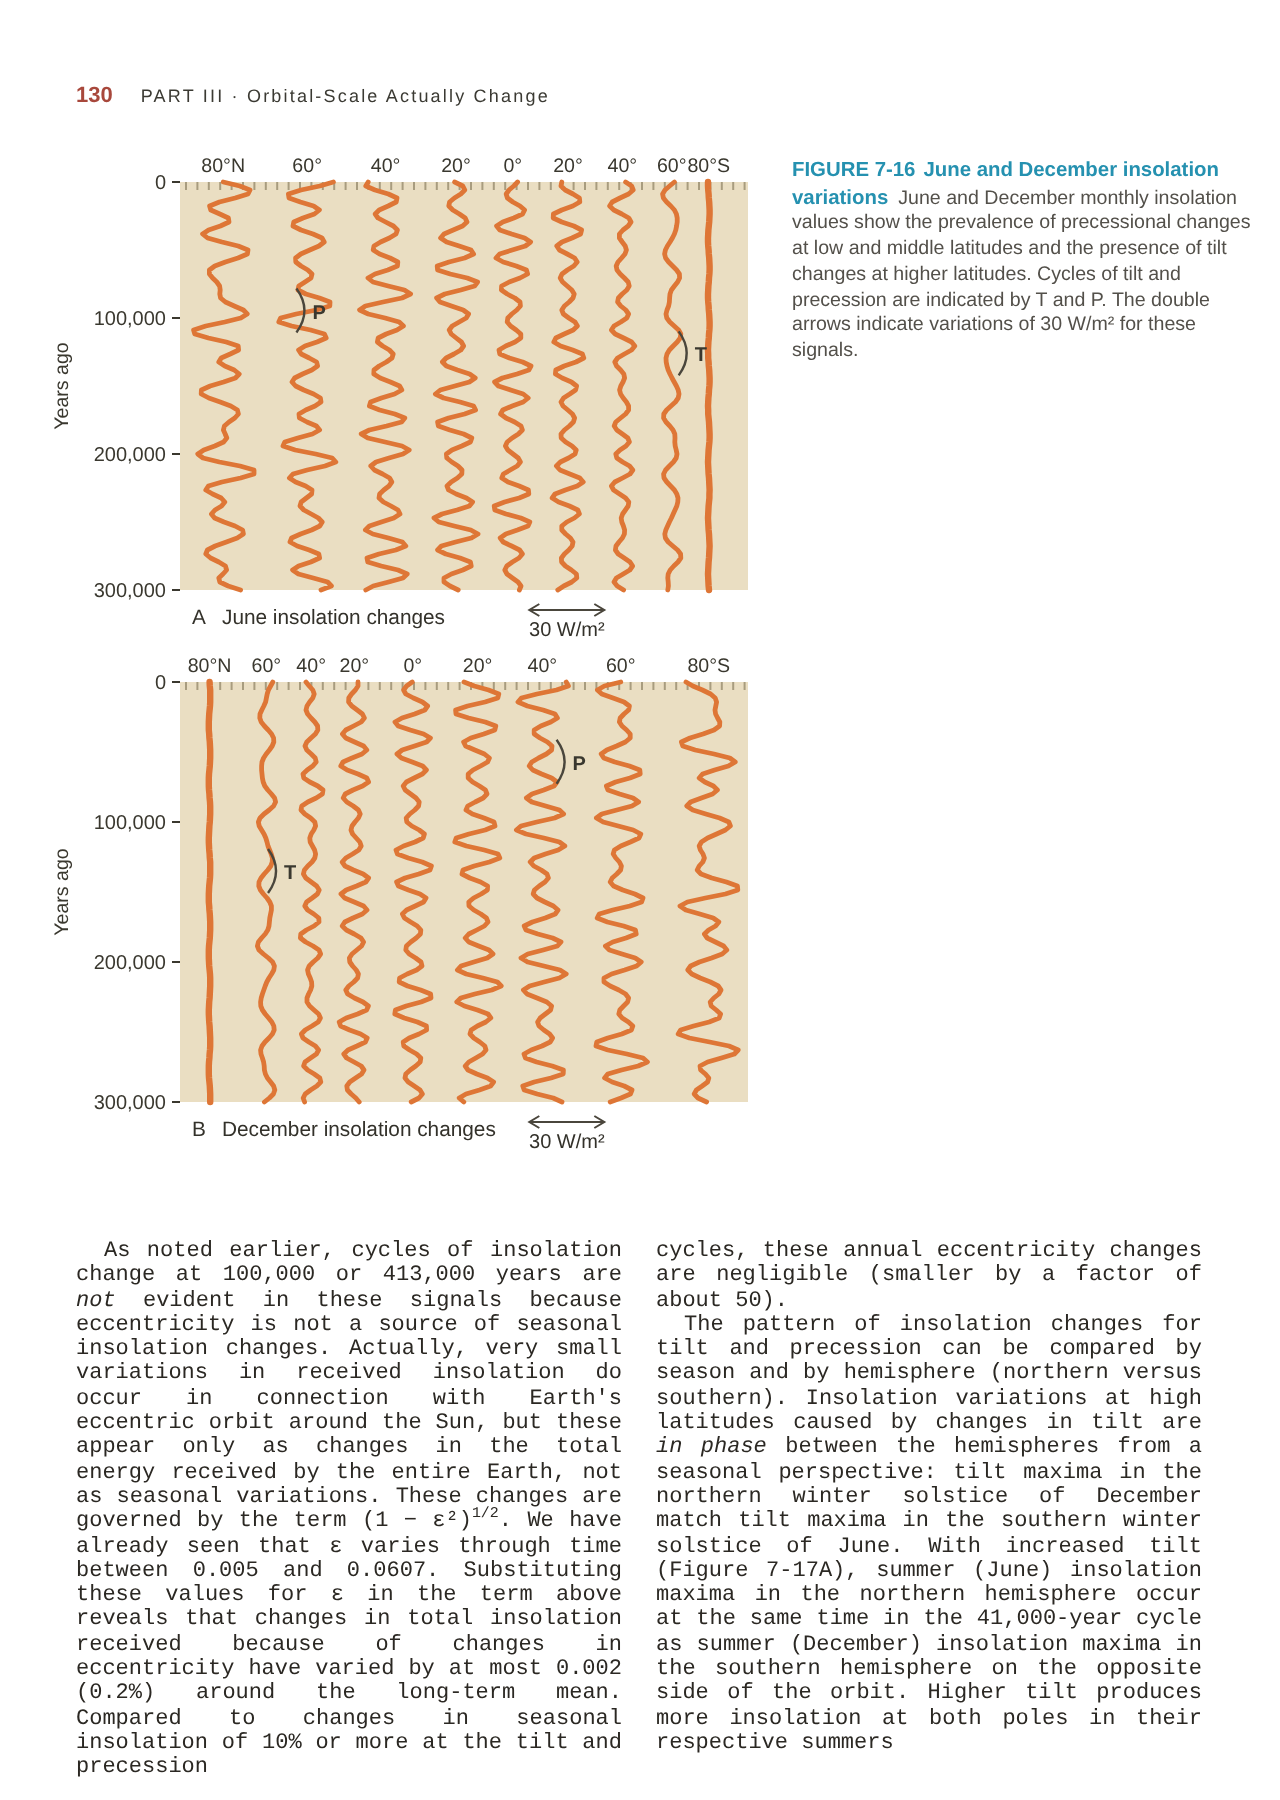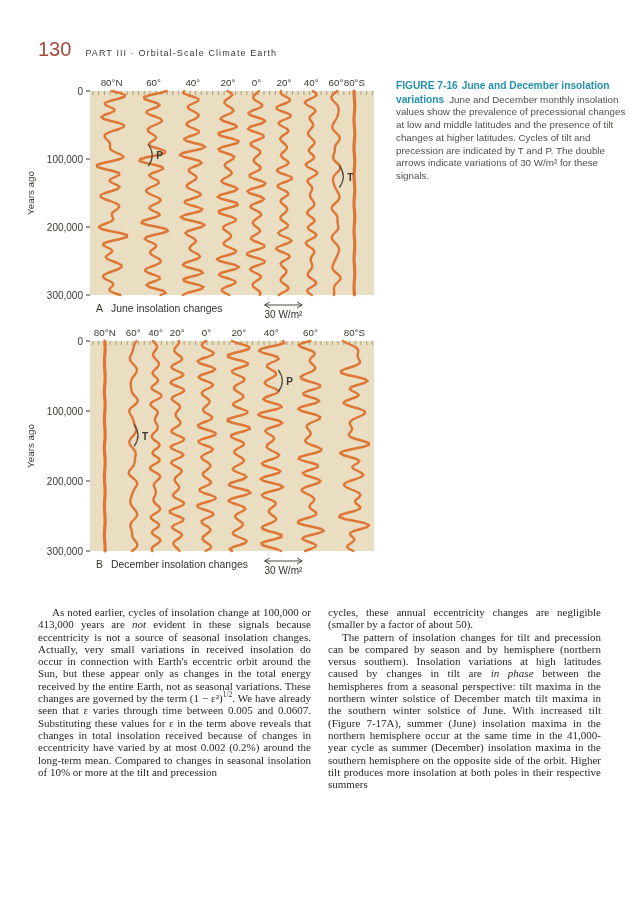--- a/index.html
+++ b/index.html
@@ -1,20 +1,20 @@
 <!DOCTYPE html>
 <html><head>
 <meta charset="utf-8">
 <style>
   html,body{margin:0;padding:0;background:#ffffff;}
   .page{position:relative;width:640px;height:900px;background:#ffffff;overflow:hidden;
         font-family:"Liberation Sans",sans-serif;}
   
   .hdr{position:absolute;left:38px;top:38px;width:560px;}
-  .pagenum{color:#a8483c;font-weight:normal;font-size:20px;font-family:"Liberation Sans",sans-serif;}
+  .pagenum{color:#a8483c;font-weight:bold;font-size:11px;font-family:"Liberation Sans",sans-serif;}
   .runhead{color:#3b3a33;font-size:9px;letter-spacing:1.1px;margin-left:14px;
            font-family:"Liberation Sans",sans-serif;}
   
   svg.chart{position:absolute;left:20px;}
   svg.chartA{top:76px;}
   svg.chartB{top:326px;}
   svg text{font-family:"Liberation Sans",sans-serif;}
   svg .axlab{font-size:9.8px;fill:#3a382f;}
   svg .ytick{font-size:10px;fill:#3a382f;}
   svg .annlab{font-size:10px;font-weight:bold;fill:#3a382f;}
@@ -22,34 +22,34 @@
   svg .paneltitle{font-size:10.4px;fill:#33312a;}
   svg .scalelab{font-size:10px;fill:#33312a;}
   
   .caption{position:absolute;left:396px;top:79px;width:234px;font-size:9.8px;line-height:1.3;
            color:#53504a;font-family:"Liberation Sans",sans-serif;}
   .caphead{color:#2591b0;font-weight:bold;font-size:10.2px;}
   .caphead.lbl{margin-right:4px;}
   .caphead.ttl{margin-right:5px;}
   
   .cols{position:absolute;left:38px;top:606px;width:564px;display:flex;gap:17px;}
-  .col{width:273px;font-family:Liberation Serif, serif;font-size:11px;line-height:12.3px;
-       text-align:justify;color:#2b2823;}
+  .col{width:273px;font-family:Liberation Mono, monospace;font-size:11px;line-height:12.3px;
+       text-align:justify;color:#2b2823;margin-top:14px;}
   .col p{margin:0;}
   .col p.indent{text-indent:14px;}
   .it{font-style:italic;}
   sup{font-size:0.68em;line-height:0;vertical-align:super;}
 </style>
 </head>
 <body>
 
 <div class="page">
 
   <header class="hdr">
-    <span class="pagenum">130</span><span class="runhead">PART III · Orbital-Scale Climate Earth</span>
+    <span class="pagenum">130</span><span class="runhead">PART III · Orbital-Scale Actually Change</span>
   </header>
 
   <svg class="chart chartA" width="360" height="250">
       <rect x="70" y="15" width="284" height="204" fill="#eadec2"></rect>
       <line x1="73.0" y1="15" x2="73.0" y2="19" stroke="#a89c7e" stroke-width="1"></line>
       <line x1="78.7" y1="15" x2="78.7" y2="19" stroke="#a89c7e" stroke-width="1"></line>
       <line x1="84.4" y1="15" x2="84.4" y2="19" stroke="#a89c7e" stroke-width="1"></line>
       <line x1="90.1" y1="15" x2="90.1" y2="19" stroke="#a89c7e" stroke-width="1"></line>
       <line x1="95.8" y1="15" x2="95.8" y2="19" stroke="#a89c7e" stroke-width="1"></line>
       <line x1="101.5" y1="15" x2="101.5" y2="19" stroke="#a89c7e" stroke-width="1"></line>

